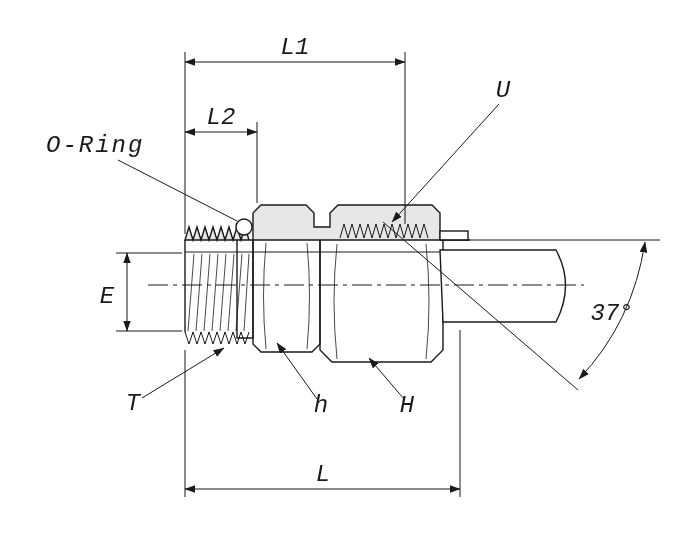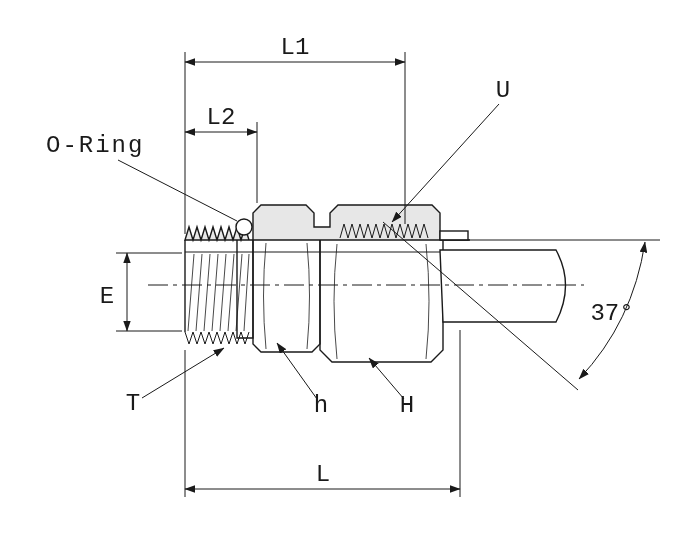--- a/index.html
+++ b/index.html
@@ -7,20 +7,21 @@
     --section:#e7e7e7;
     --bg:#ffffff;
   }
   html,body{margin:0;padding:0;background:var(--bg);}
   .stage{
     position:relative;
     width:690px;height:548px;
     background:var(--bg);
     font-family:"Liberation Mono", monospace;
     overflow:hidden;
+    font-style:italic;
   }
   svg{display:block;}
   .outline{stroke:var(--ink);stroke-width:1.4;fill:none;stroke-linejoin:miter;}
   .thin{stroke:var(--ink);stroke-width:1;fill:none;}
   .hair{stroke:var(--ink);stroke-width:0.8;fill:none;}
   .dim{stroke:var(--ink);stroke-width:1;fill:none;}
   .section{fill:var(--section);stroke:var(--ink);stroke-width:1.4;stroke-linejoin:miter;}
   .white{fill:#ffffff;stroke:var(--ink);stroke-width:1.4;}
   .cl{stroke:var(--ink);stroke-width:1;fill:none;stroke-dasharray:20 5 4 5;}
   .lbl{font-family:"Liberation Mono", monospace;font-size:24px;fill:var(--ink);}

